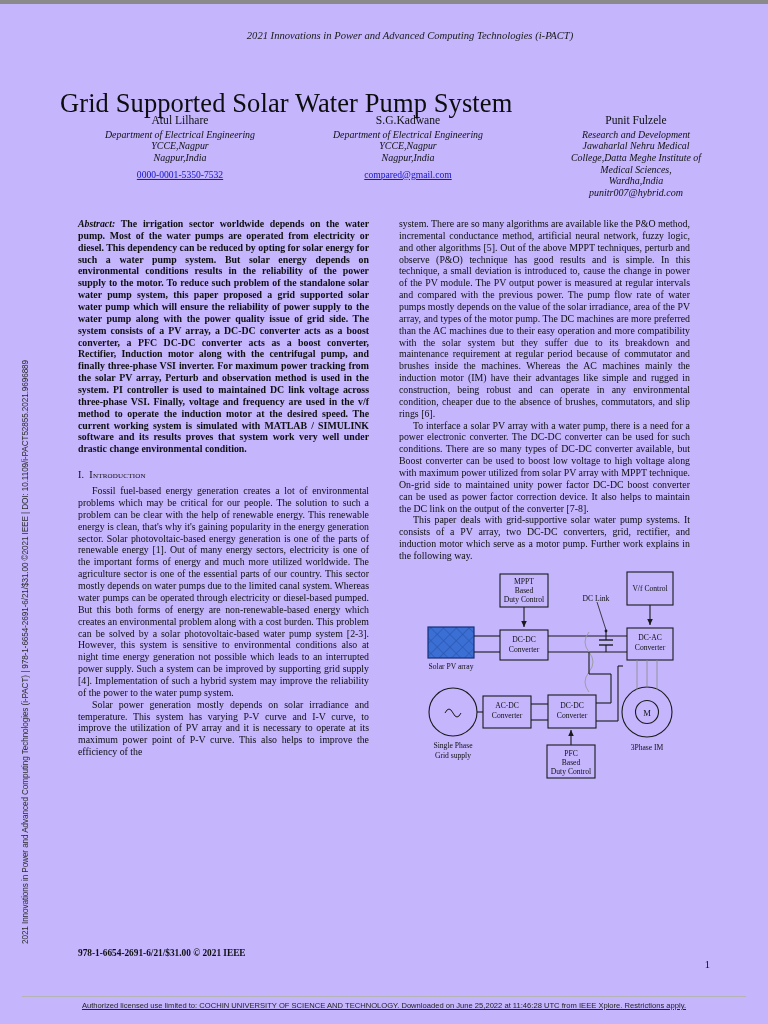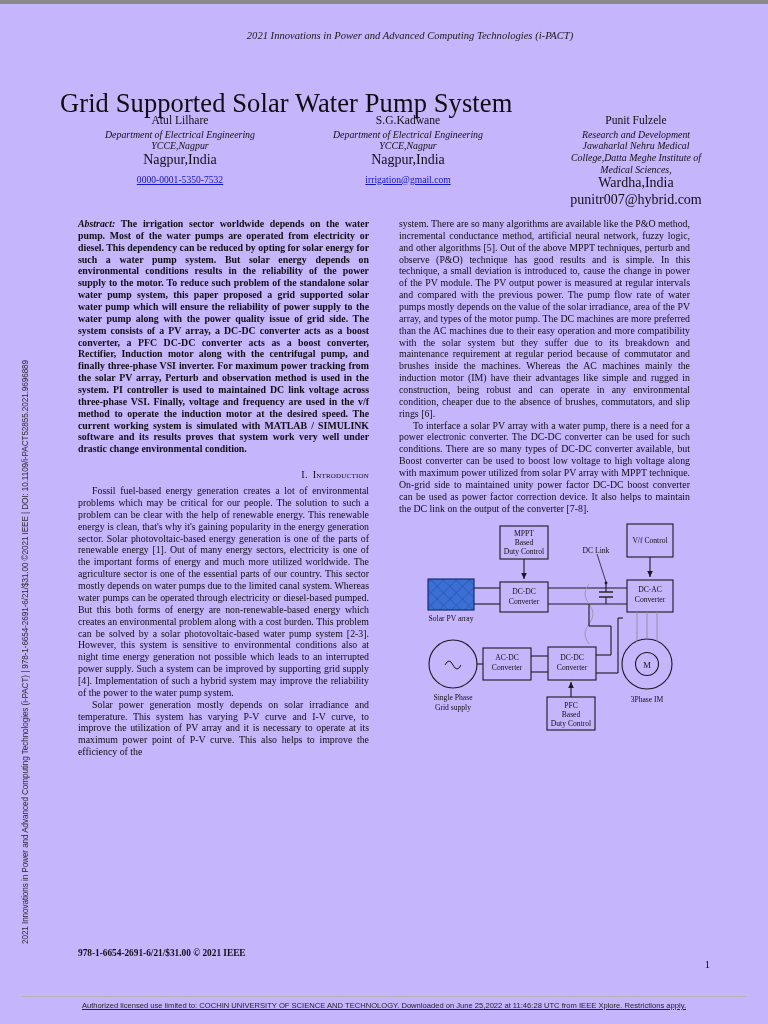--- a/index.html
+++ b/index.html
@@ -88,22 +88,23 @@
     font-size: 11.6px;
     color: #111;
     margin-bottom: 1px;
   }
   .author .a-line {
     font-size: 9.9px;
     font-style: italic;
     color: #111;
   }
   .author .a-plain {
-    font-size: 14px;
+    font-size: 10px;
     color: #111;
+    font-style: italic;
   }
   .author .a-link {
     font-size: 9.6px;
     color: #1414c8;
     text-decoration: underline;
     display: inline-block;
   }
 
   
   .cols {
@@ -148,21 +149,21 @@
     text-align: justify;
     text-indent: 0;
     color: #0f0f0f;
   }
   p.noindent { text-indent: 0; }
 
   h2.section {
     margin: 14px 0 5px 0;
     font-size: 10.2px;
     font-weight: normal;
-    text-align: right;
+    text-align: left;
     font-variant: small-caps;
     letter-spacing: 0.2px;
     color: #0f0f0f;
   }
   h2.section .numeral { margin-right: 5px; }
 
   
   .figure {
     position: relative;
     margin-top: 8px;
@@ -228,21 +229,21 @@
       <div class="a-line">YCCE,Nagpur</div>
       <div class="a-plain">Nagpur,India</div>
       <a class="a-link" href="#">0000-0001-5350-7532</a>
     </div>
 
     <div class="author">
       <div class="a-name">S.G.Kadwane</div>
       <div class="a-line">Department of Electrical Engineering</div>
       <div class="a-line">YCCE,Nagpur</div>
       <div class="a-plain">Nagpur,India</div>
-      <a class="a-link" href="#">irrigation@gmail.com</a>
+      <a class="a-link" href="#">compared@gmail.com</a>
     </div>
 
     <div class="author">
       <div class="a-name">Punit Fulzele</div>
       <div class="a-line">Research and Development</div>
       <div class="a-line">Jawaharlal Nehru Medical</div>
       <div class="a-line">College,Datta Meghe Institute of</div>
       <div class="a-line">Medical Sciences,</div>
       <div class="a-plain">Wardha,India</div>
       <div class="a-plain">punitr007@hybrid.com</div>
@@ -264,20 +265,21 @@
       <p class="body" id="left-tail">Solar power generation mostly depends on solar irradiance and temperature. This system has varying P-V curve and I-V curve, to improve the utilization of PV array and it is necessary to operate at its maximum power point of P-V curve. This also helps to improve the efficiency of the</p>
 
     </div>
 
     <div class="col col-right">
 
       <p class="body noindent" id="right-head">system. There are so many algorithms are available like the P&amp;O method, incremental conductance method, artificial neural network, fuzzy logic, and other algorithms [5]. Out of the above MPPT techniques, perturb and observe (P&amp;O) technique has good results and is simple. In this technique, a small deviation is introduced to, cause the change in power of the PV module. The PV output power is measured at regular intervals and compared with the previous power. The pump flow rate of water pumps mostly depends on the value of the solar irradiance, area of the PV array, and types of the motor pump. The DC machines are more preferred than the AC machines due to their easy operation and more compatibility with the solar system but they suffer due to its breakdown and maintenance requirement at regular period because of commutator and brushes inside the machines. Whereas the AC machines mainly the induction motor (IM) have their advantages like simple and rugged in construction, being robust and can operate in any environmental condition, cheaper due to the absence of brushes, commutators, and slip rings [6].</p>
 
       <p class="body">To interface a solar PV array with a water pump, there is a need for a power electronic converter. The DC-DC converter can be used for such conditions. There are so many types of DC-DC converter available, but Boost converter can be used to boost low voltage to high voltage along with maximum power utilized from solar PV array with MPPT technique. On-grid side to maintained unity power factor DC-DC boost converter can be used as power factor correction device. It also helps to maintain the DC link on the output of the converter [7-8].</p>
 
+      <p class="body">This paper deals with grid-supportive solar water pump systems. It consists of a PV array, two DC-DC converters, grid, rectifier, and induction motor which serve as a motor pump. Further work explains in the following way.</p>
 
 
       <div class="figure">
         <svg width="291" height="228" viewBox="0 0 291 228" xmlns="http://www.w3.org/2000/svg">
           <defs>
             <pattern id="pvhatch" width="9" height="9" patternUnits="userSpaceOnUse" patternTransform="rotate(45)">
               <rect width="9" height="9" fill="#3b6fd4"></rect>
               <path d="M0 0 L0 9" stroke="#2a56ad" stroke-width="1.3"></path>
               <path d="M0 0 L9 0" stroke="#2a56ad" stroke-width="1.3"></path>
             </pattern>

